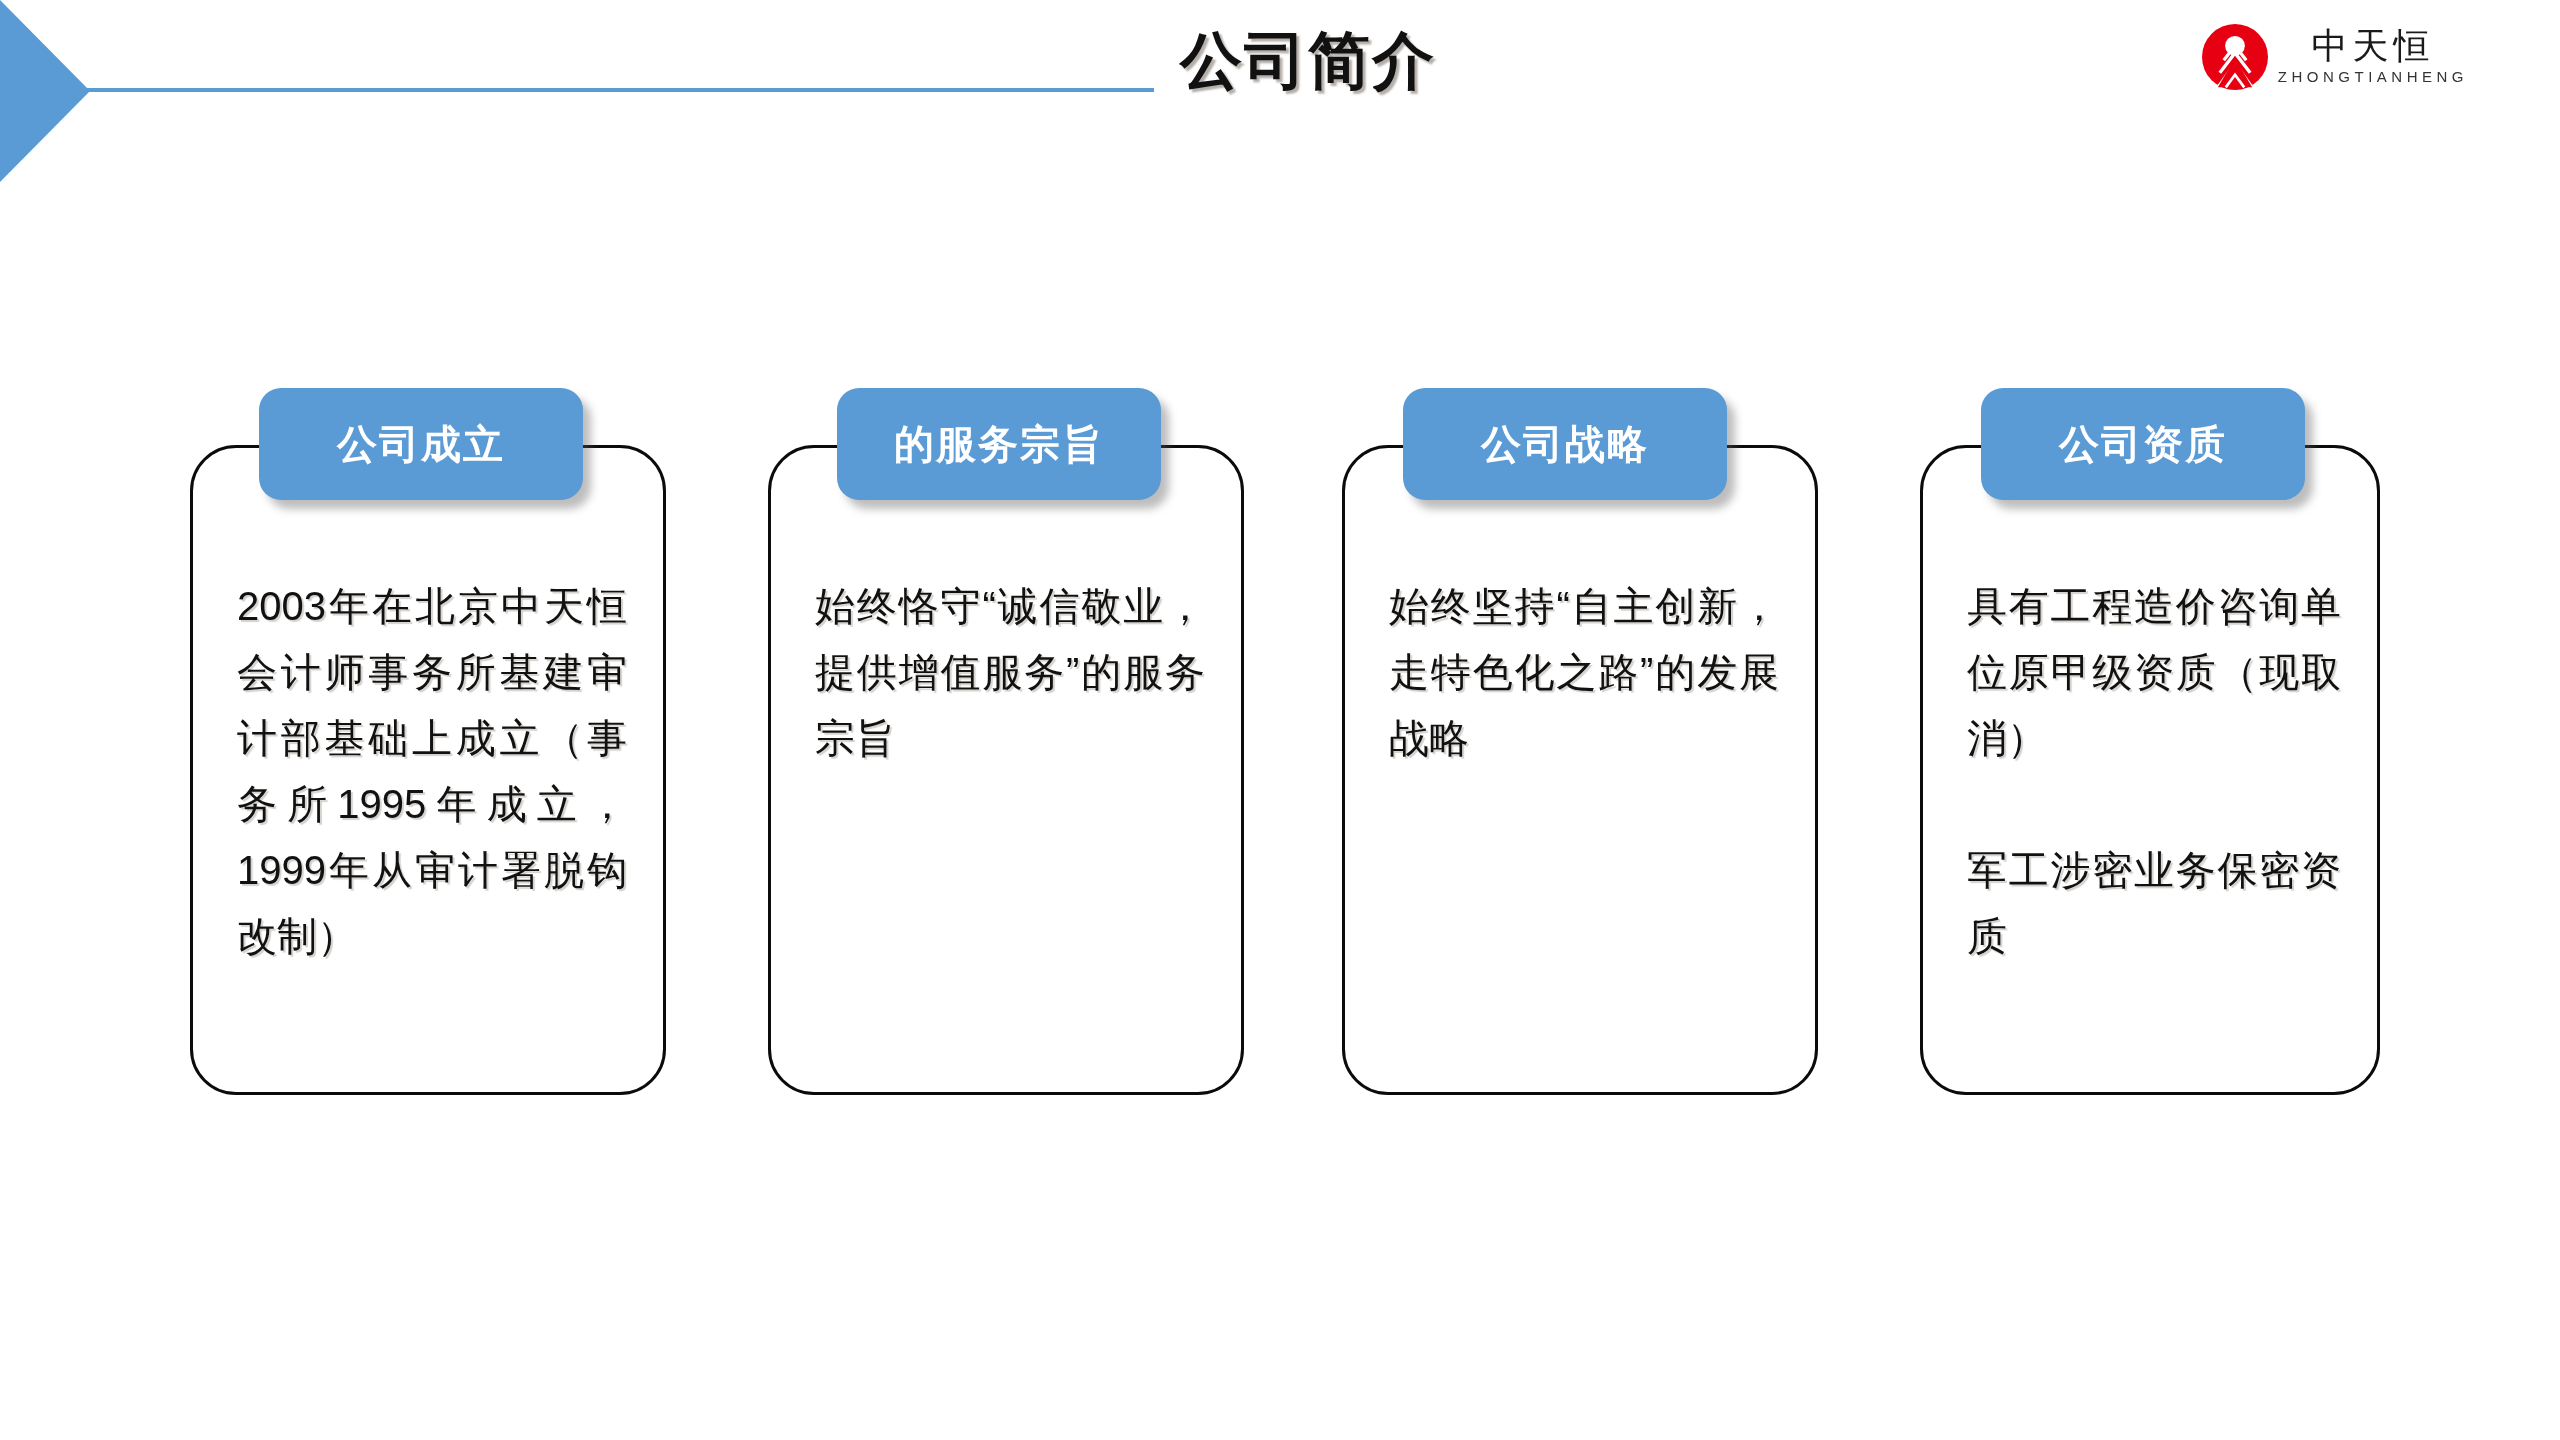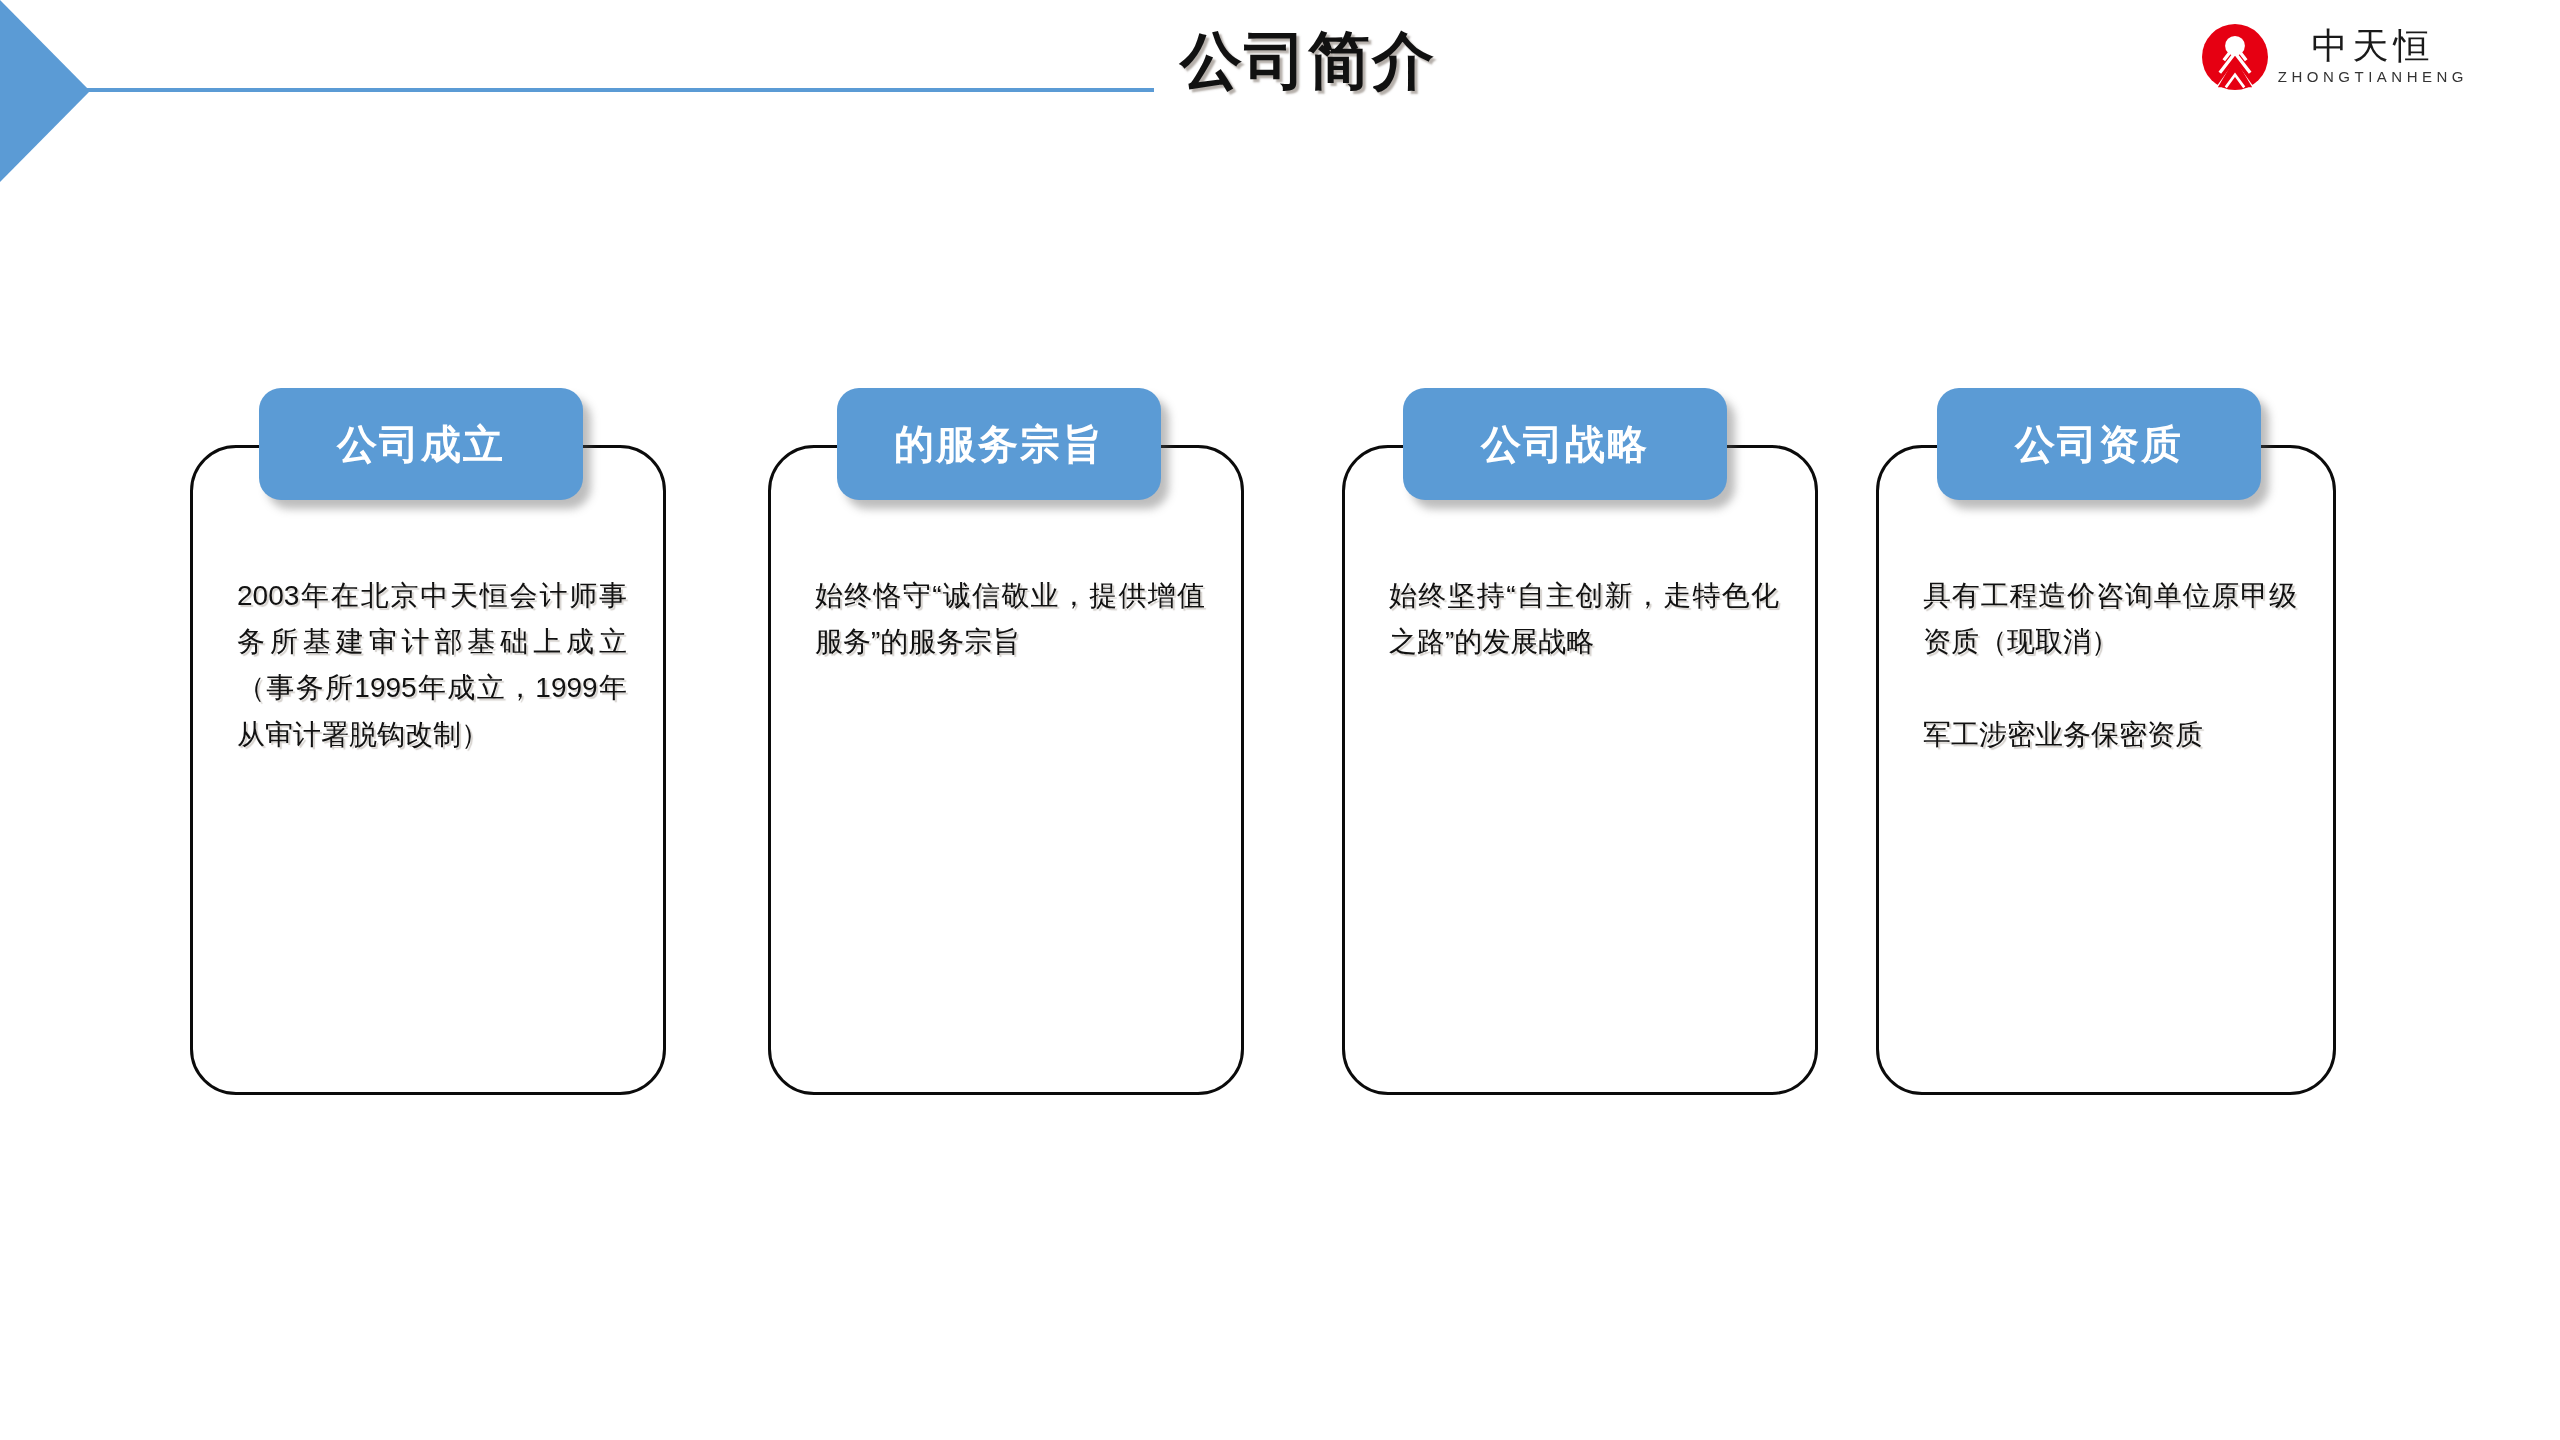--- a/index.html
+++ b/index.html
@@ -109,42 +109,42 @@
     justify-content: center;
     box-shadow: 8px 9px 9px rgba(90,90,90,0.40);
     box-sizing: border-box;
     z-index: 3;
   }
   .card-body {
     position: absolute;
     left: 44px;
     right: 36px;
     top: 125px;
-    font-size: 28px;
+    font-size: 40px;
     color: #111111;
     line-height: 1.65;
     text-align: justify;
     text-justify: inter-character;
     text-shadow: 2px 2px 1px rgba(150,140,130,0.40);
   }
   .card-body p {
     margin: 0;
   }
   .card-body p + p {
     margin-top: 1.65em;
   }
 
   
   #card-1 { left: 190px; width: 476px; padding-left: 8px; }
   #card-1 .card-badge { left: 66px;  width: 324px; }
   #card-2 { left: 768px; width: 476px; }
   #card-2 .card-badge { left: 66px;  width: 324px; }
   #card-3 { left: 1342px; width: 476px; }
   #card-3 .card-badge { left: 58px;  width: 324px; }
-  #card-4 { left: 1876px; width: 460px; }
+  #card-4 { left: 1920px; width: 460px; }
   #card-4 .card-badge { left: 58px;  width: 324px; }
 </style>
 </head>
 <body>
 
 <div id="slide">
 
   <svg class="header-arrow" viewBox="0 0 90 182" xmlns="http://www.w3.org/2000/svg">
     <polygon points="0,0 90,91 0,182" fill="#5B9BD5"></polygon>
   </svg>

